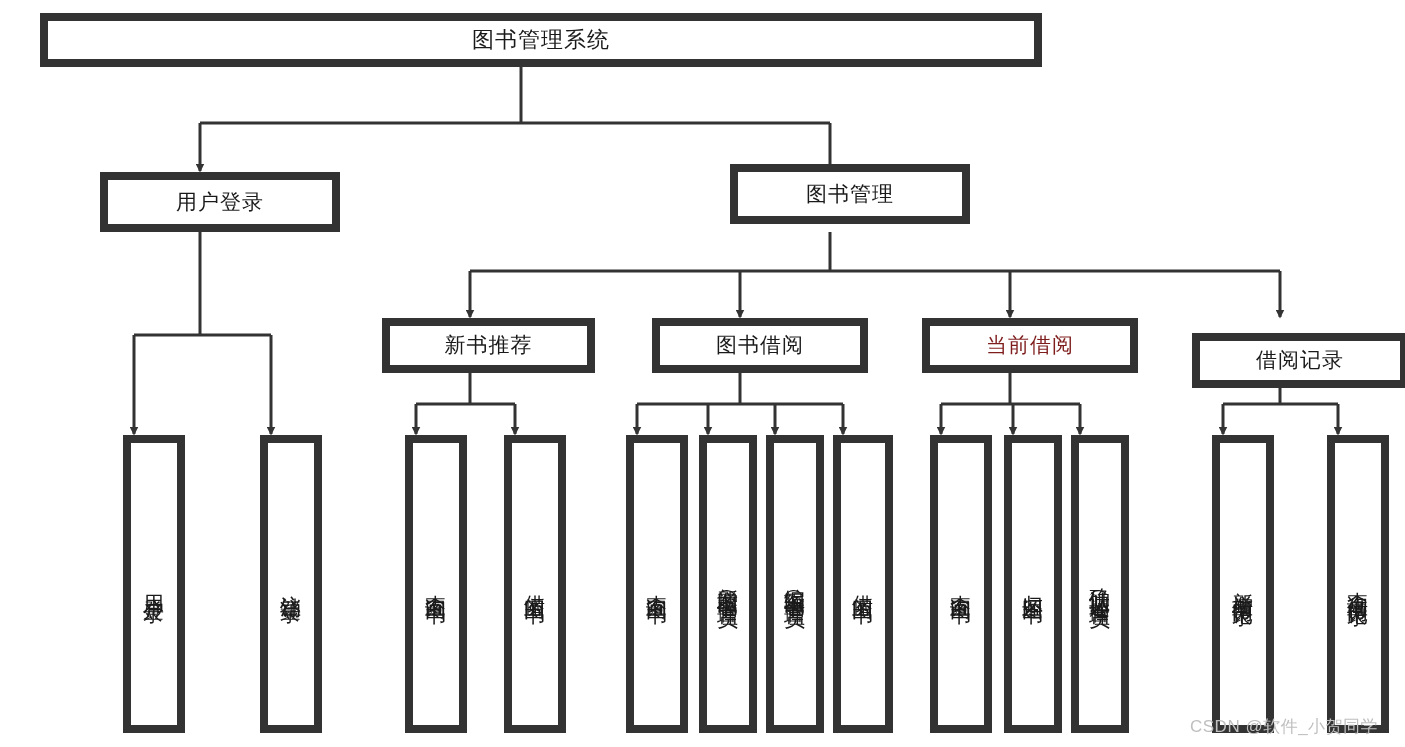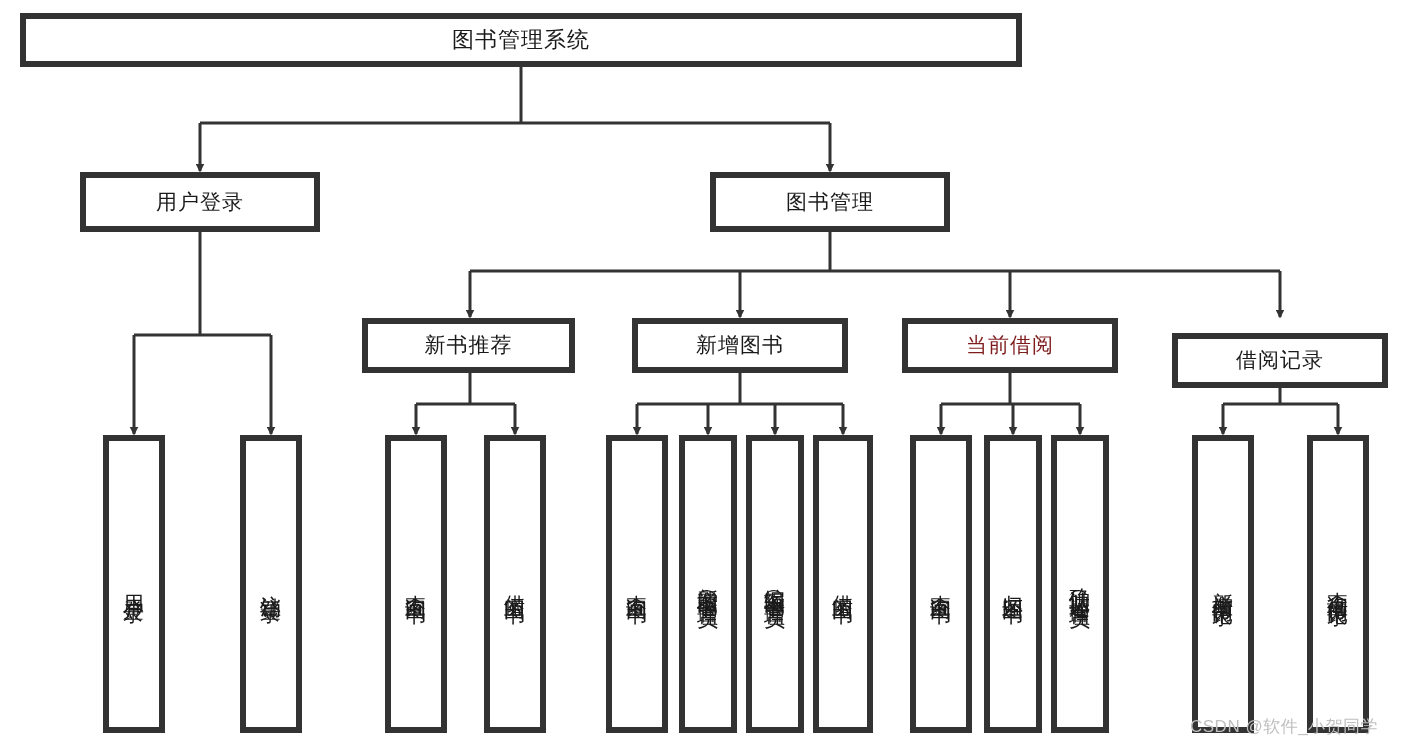--- a/index.html
+++ b/index.html
@@ -21,25 +21,26 @@
     position: absolute;
     left: 0;
     top: 0;
     width: 1405px;
     height: 747px;
   }
   .node {
     position: absolute;
     box-sizing: border-box;
     background: #ffffff;
-    border: 6px solid #6d28d9;
+    border: 8px solid #6d28d9;
     display: flex;
     align-items: center;
     justify-content: center;
     overflow: hidden;
+    margin-left: 20px;
   }
   .node .label {
     color: #1a1a1a;
     line-height: 1.18;
     text-align: center;
     white-space: nowrap;
   }
   .node.horiz .label {
     font-size: 21px;
     letter-spacing: 1px;
@@ -114,28 +115,28 @@
         <path d="M 1338 404 L 1338 434" fill="none" stroke="#333333" stroke-width="3" marker-end="url(#arrowhead)"></path>
       </g>
   </svg>
   <div id="nodes">
       <div class="node horiz root" style="left: 20px; top: 13px; width: 1002px; height: 54px; border-color: rgb(51, 51, 51); background: rgb(255, 255, 255);">
         <span class="label" style="color: rgb(26, 26, 26);">图书管理系统</span>
       </div>
       <div class="node horiz" style="left: 80px; top: 172px; width: 240px; height: 60px; border-color: rgb(51, 51, 51); background: rgb(255, 255, 255);">
         <span class="label" style="color: rgb(26, 26, 26);">用户登录</span>
       </div>
-      <div class="node horiz" style="left: 710px; top: 172px; width: 240px; height: 60px; border-color: rgb(51, 51, 51); background: rgb(255, 255, 255);">
+      <div class="node horiz" style="left: 710px; top: 164px; width: 240px; height: 60px; border-color: rgb(51, 51, 51); background: rgb(255, 255, 255);">
         <span class="label" style="color: rgb(26, 26, 26);">图书管理</span>
       </div>
       <div class="node horiz" style="left: 362px; top: 318px; width: 213px; height: 55px; border-color: rgb(51, 51, 51); background: rgb(255, 255, 255);">
         <span class="label" style="color: rgb(26, 26, 26);">新书推荐</span>
       </div>
       <div class="node horiz" style="left: 632px; top: 318px; width: 216px; height: 55px; border-color: rgb(51, 51, 51); background: rgb(255, 255, 255);">
-        <span class="label" style="color: rgb(26, 26, 26);">新增图书</span>
+        <span class="label" style="color: rgb(26, 26, 26);">图书借阅</span>
       </div>
       <div class="node horiz" style="left: 902px; top: 318px; width: 216px; height: 55px; border-color: rgb(51, 51, 51); background: rgb(255, 255, 255);">
         <span class="label" style="color: #7f1d1d;">当前借阅</span>
       </div>
       <div class="node horiz" style="left: 1172px; top: 333px; width: 216px; height: 55px; border-color: rgb(51, 51, 51); background: rgb(255, 255, 255);">
         <span class="label" style="color: rgb(26, 26, 26);">借阅记录</span>
       </div>
       <div class="node vert" style="left: 103px; top: 435px; width: 62px; height: 298px; border-color: rgb(51, 51, 51); background: rgb(255, 255, 255);">
         <span class="label" style="color: rgb(26, 26, 26);">用户登录</span>
       </div>

